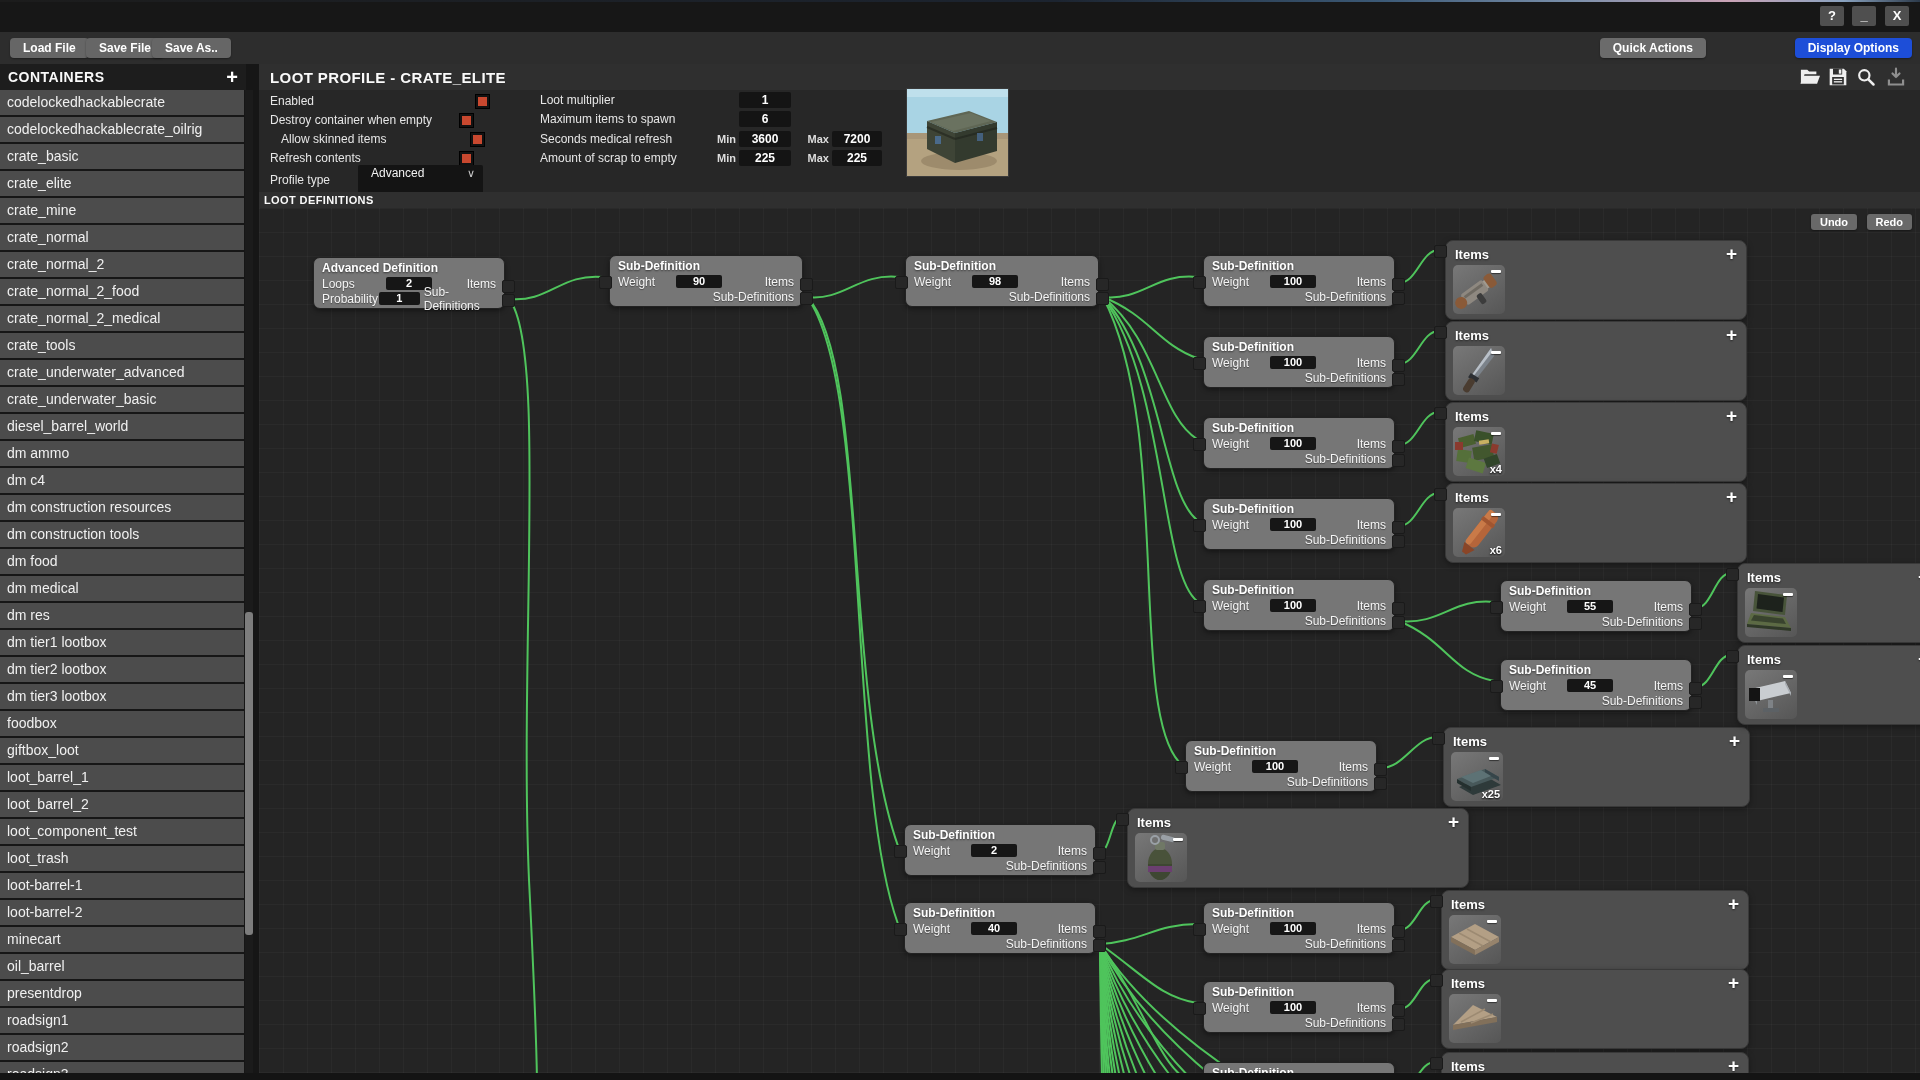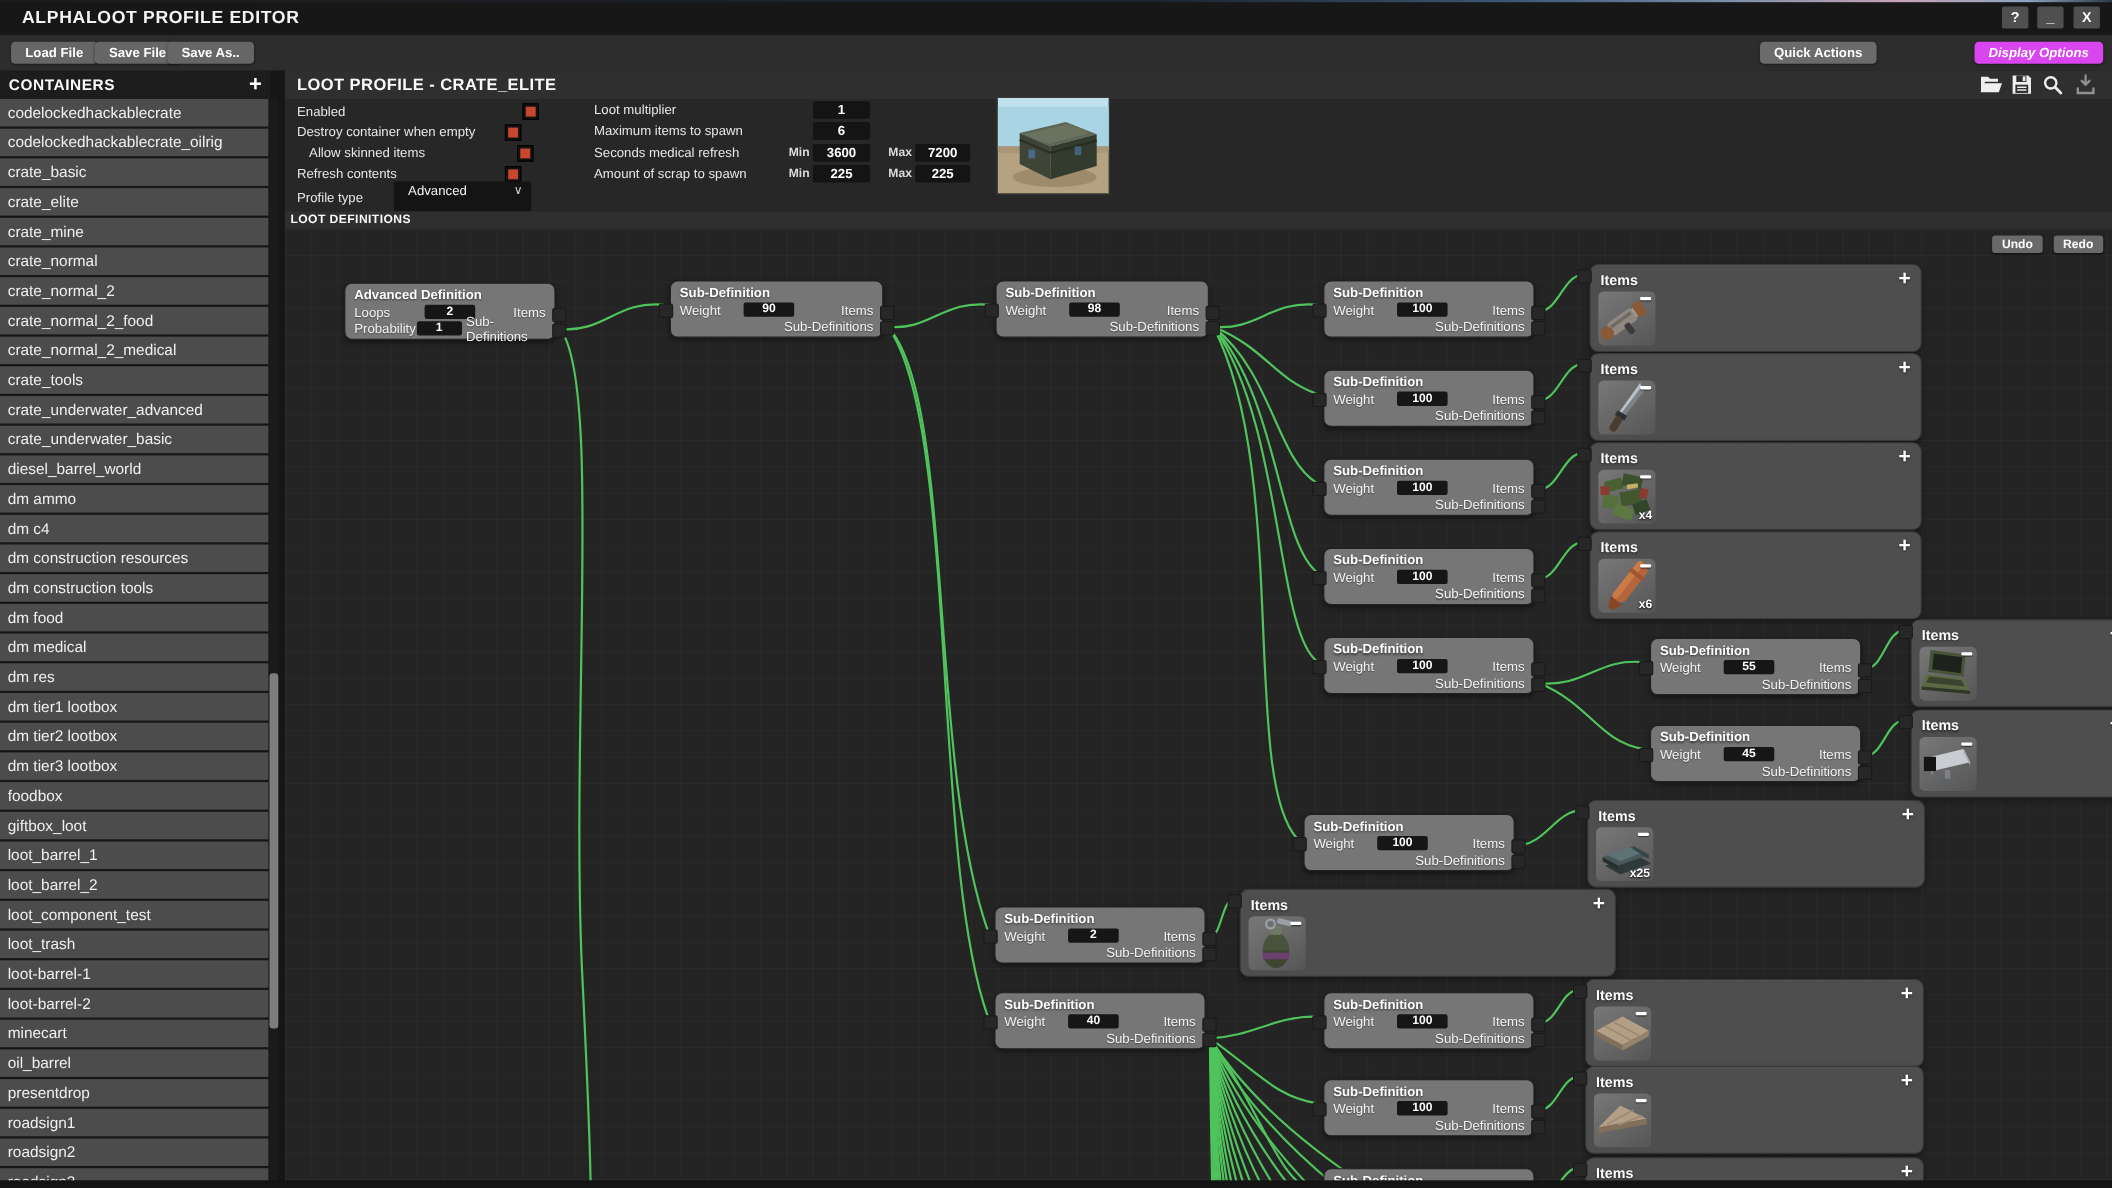--- a/index.html
+++ b/index.html
@@ -139,33 +139,32 @@
       <path d="M1100,944 Q1111.4,1012 1138,1078" fill="none" stroke="#4fc45c" stroke-width="2" stroke-linecap="round"></path>
       <path d="M1100,944 Q1114.1,1012 1147,1078" fill="none" stroke="#4fc45c" stroke-width="2" stroke-linecap="round"></path>
       <path d="M1100,944 Q1117.4,1012 1158,1078" fill="none" stroke="#4fc45c" stroke-width="2" stroke-linecap="round"></path>
       <path d="M1100,944 Q1121.6,1012 1172,1078" fill="none" stroke="#4fc45c" stroke-width="2" stroke-linecap="round"></path>
       <path d="M1100,944 Q1127,1012 1190,1078" fill="none" stroke="#4fc45c" stroke-width="2" stroke-linecap="round"></path>
       <path d="M1100,944 Q1134.2,1012 1214,1078" fill="none" stroke="#4fc45c" stroke-width="2" stroke-linecap="round"></path>
       <path d="M1100,944 Q1142.6,1012 1242,1078" fill="none" stroke="#4fc45c" stroke-width="2" stroke-linecap="round"></path>
     </svg>
 
   <div id="titlebar">
-    <span class="wtitle">ALPHALOOT PROFILE EDITOR</span>
     <span class="winbtn" style="right:76px;">?</span>
     <span class="winbtn" style="right:44px;">_</span>
     <span class="winbtn" style="right:11px;">X</span>
   </div>
   <div id="topline"></div>
 
   <div id="toolbar">
     <span class="tbtn" style="left:10px;">Load File</span>
     <span class="tbtn" style="left:86px;">Save File</span>
     <span class="tbtn" style="left:152px;">Save As..</span>
     <span class="tbtn" style="right:214px;background:#6b6b6b;">Quick Actions</span>
-    <span class="tbtn" style="right:8px;background:#d946ef;font-style:italic;">Display Options</span>
+    <span class="tbtn" style="right:8px;background:#1d4ed8;">Display Options</span>
   </div>
 
   <div id="sidebar-bg"></div>
   <div id="sidebar-head">
     <span class="shtitle">CONTAINERS</span>
     <span id="sidebar-add">+</span>
   </div>
   <div id="sidebar-list">
       <div class="srow">codelockedhackablecrate</div>
       <div class="srow">codelockedhackablecrate_oilrig</div>
@@ -285,21 +284,21 @@
       <span class="fval">6</span>
     </div>
     <div class="frow" style="top:41px;">
       <span class="flab">Seconds medical refresh</span>
       <span class="mm">Min</span>
       <span class="fval">3600</span>
       <span class="mm2">Max</span>
       <span class="fval2">7200</span>
     </div>
     <div class="frow" style="top:60px;">
-      <span class="flab">Amount of scrap to spawn</span>
+      <span class="flab">Amount of scrap to empty</span>
       <span class="mm">Min</span>
       <span class="fval">225</span>
       <span class="mm2">Max</span>
       <span class="fval2">225</span>
     </div>
     <div id="crate-preview"><svg viewBox="0 0 101 87" width="101" height="87">
           <rect width="101" height="46" fill="#bfe0ec"></rect>
           <rect y="8" width="101" height="38" fill="#a9d4e4"></rect>
           <rect y="44" width="101" height="43" fill="#b4a280"></rect>
           <rect y="44" width="101" height="6" fill="#a89678"></rect>

